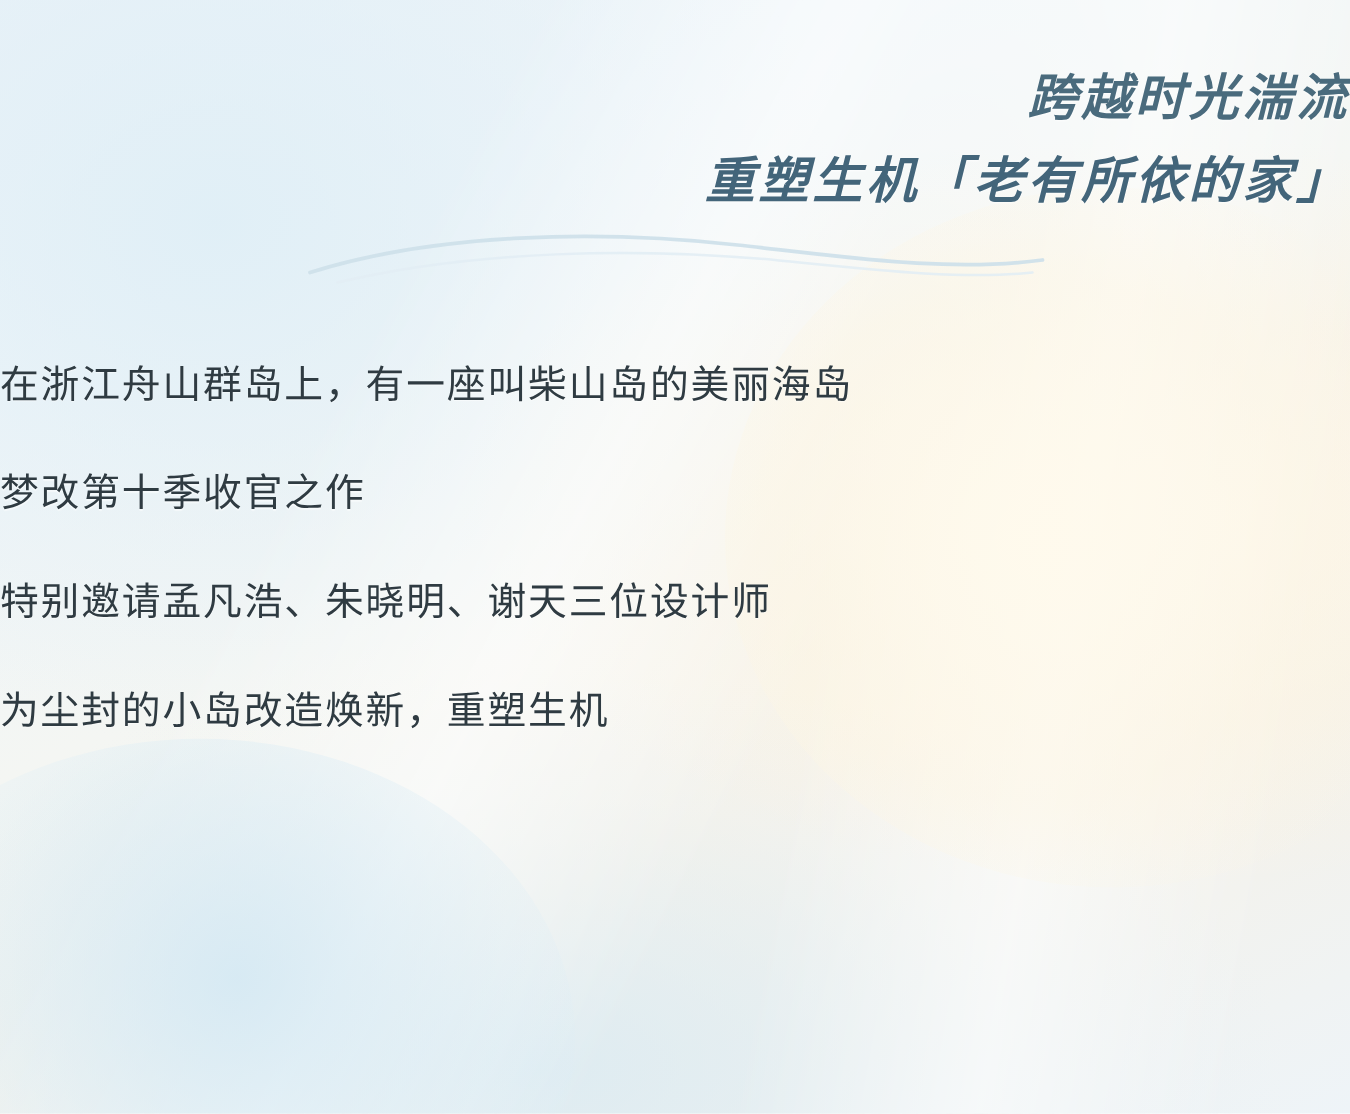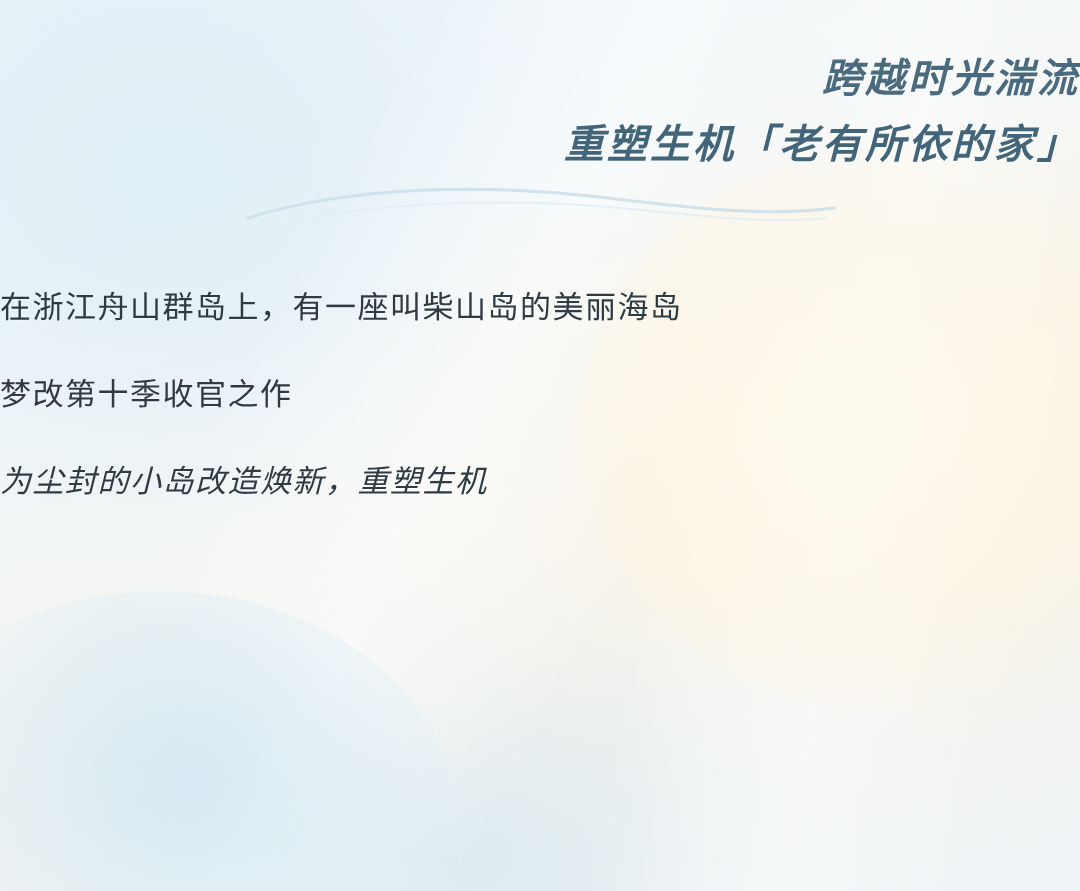--- a/index.html
+++ b/index.html
@@ -110,21 +110,21 @@
   }
   .body-lines .bline {
     font-family: "Liberation Serif", "DejaVu Serif", serif;
     font-size: 31px;
     line-height: 44px;
     color: #2f3b42;
     letter-spacing: 1.5px;
     margin: 0 0 43px 0;
     text-shadow: 0 1px 1px rgba(255,255,255,0.55);
   }
-  .body-lines .bline:last-child { margin-bottom: 0; font-style: italic; }
+  .body-lines .bline:last-child { margin-bottom: 0; }
 </style>
 </head>
 <body>
 
 <div class="poster">
   <div class="sheen"></div>
   <div class="glow-right"></div>
   <div class="glow-bottom-left"></div>
 
   <div class="content">
@@ -135,17 +135,18 @@
     </div>
 
     <svg class="swoosh" viewBox="0 0 620 60">
       <path d="M18 40 C 120 8, 250 6, 360 18 C 450 28, 530 40, 604 30" fill="none" stroke="#cfe0ea" stroke-width="3" stroke-linecap="round" opacity="0.95"></path>
       <path d="M40 48 C 150 22, 280 20, 390 30 C 470 38, 540 46, 596 40" fill="none" stroke="#e2edf4" stroke-width="2" stroke-linecap="round" opacity="0.9"></path>
     </svg>
 
     <div class="body-lines">
       <p class="bline">在浙江舟山群岛上，有一座叫柴山岛的美丽海岛</p>
       <p class="bline">梦改第十季收官之作</p>
+      <p class="bline">特别邀请孟凡浩、朱晓明、谢天三位设计师</p>
       <p class="bline">为尘封的小岛改造焕新，重塑生机</p>
     </div>
 
   </div>
 </div>
 
 </body></html>

